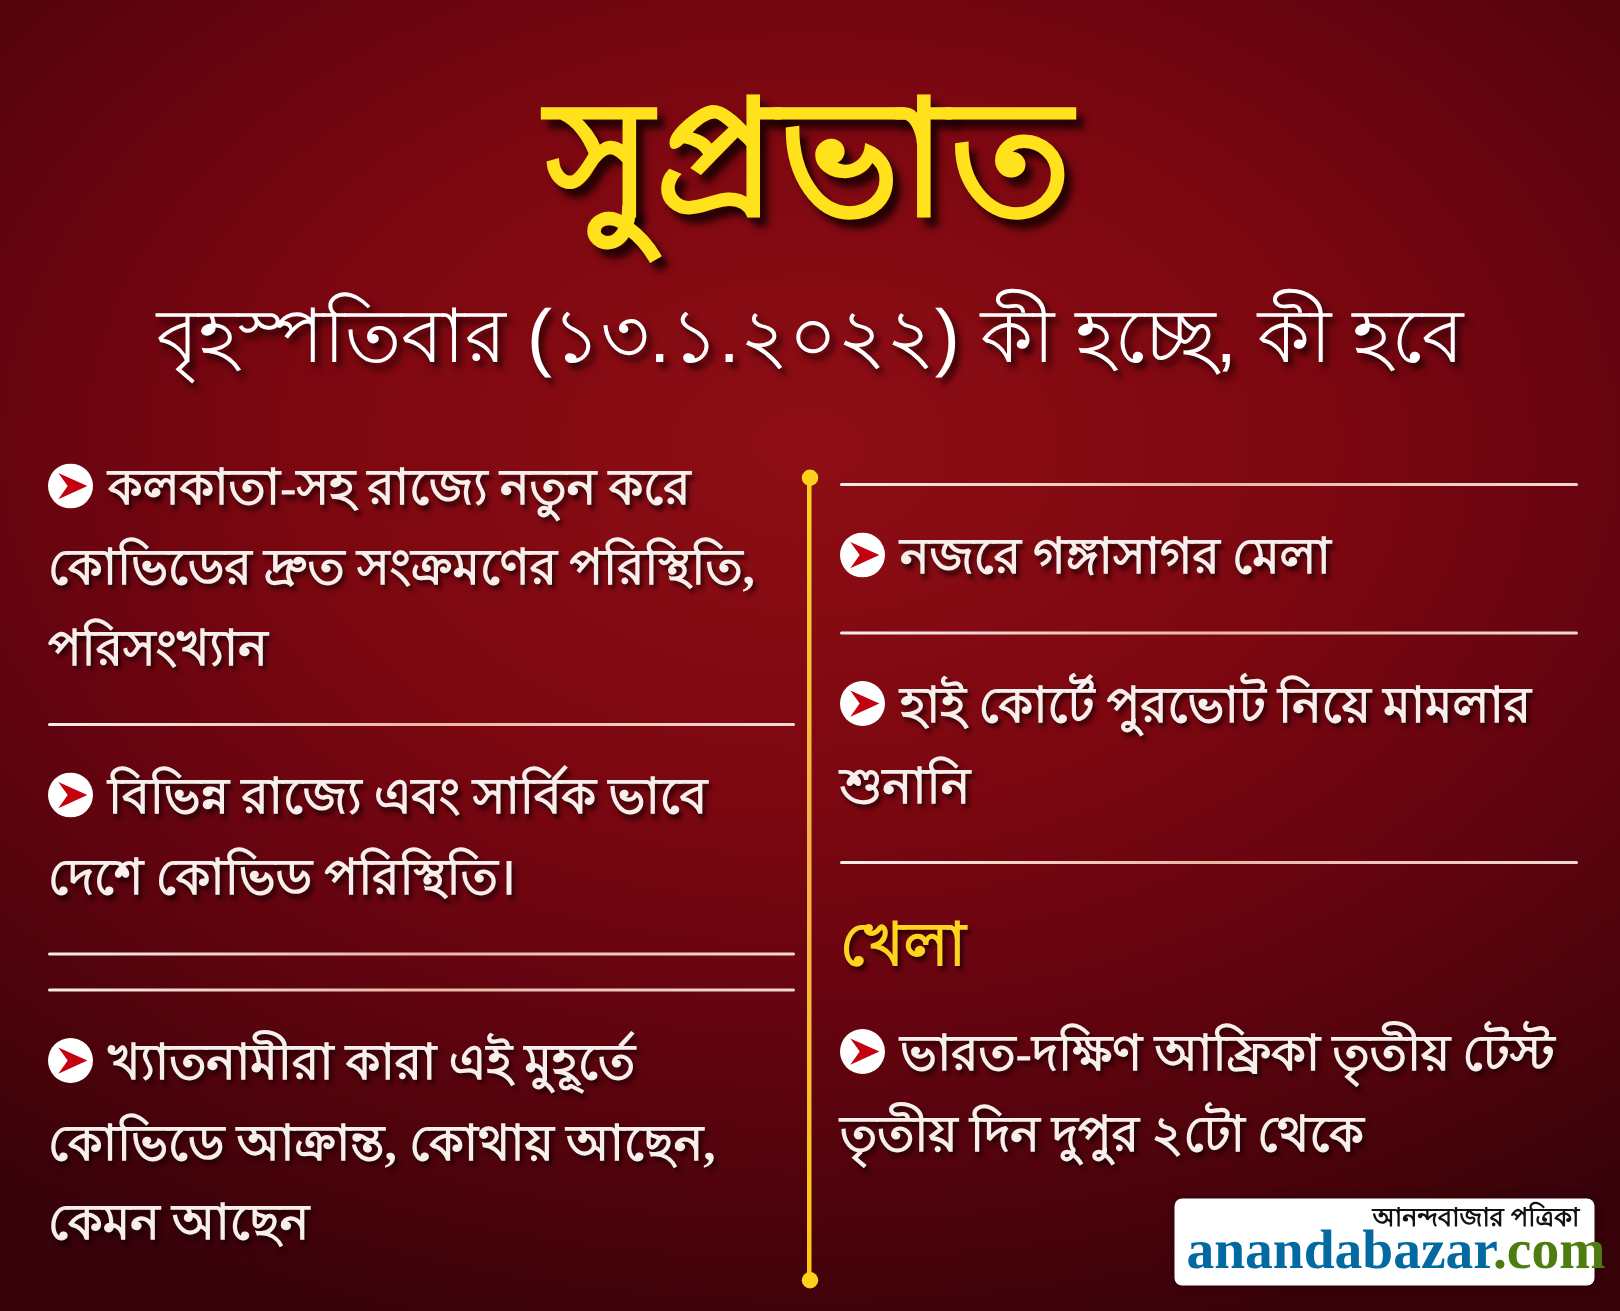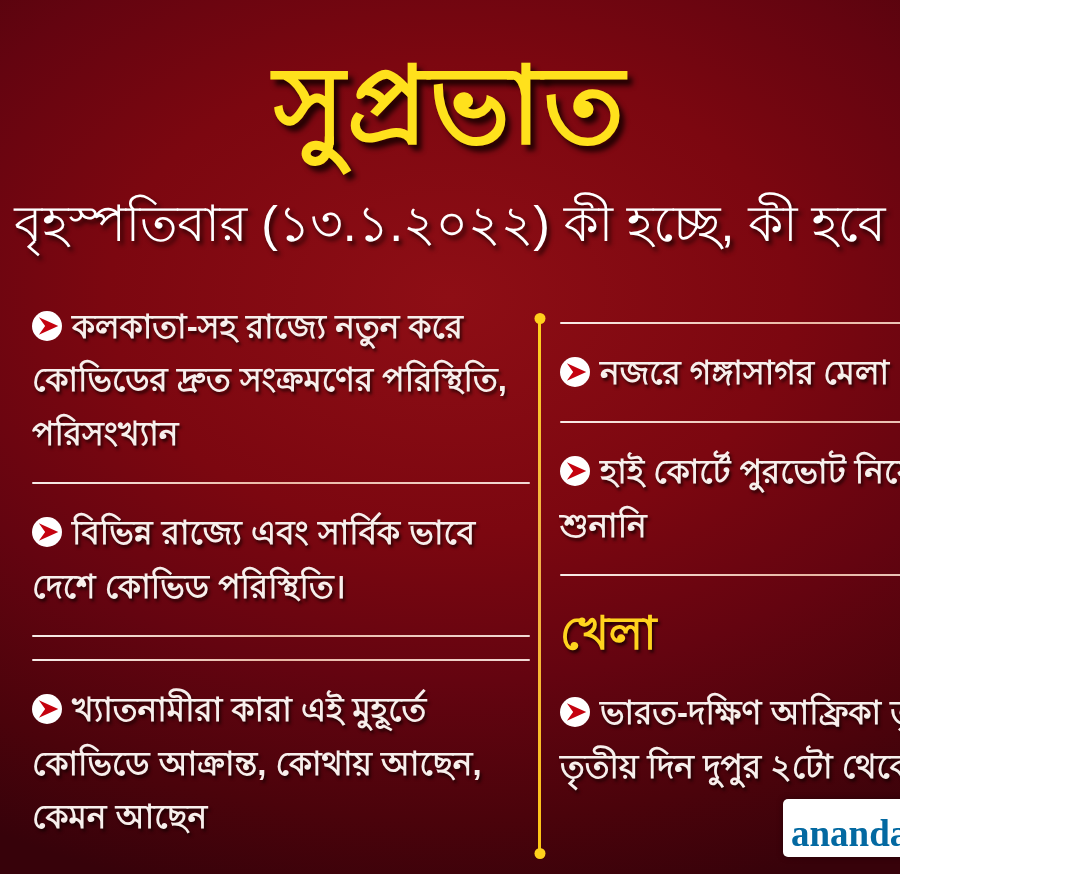--- a/index.html
+++ b/index.html
@@ -1,18 +1,18 @@
 <!DOCTYPE html>
 <html><head>
 <meta charset="utf-8">
 <style>
   html,body{margin:0;padding:0;}
   .canvas{
     position:relative;
-    width:900px;height:874px;
+    width:1080px;height:874px;
     overflow:hidden;
     font-family:"Liberation Sans","DejaVu Sans",sans-serif;
     background:
       radial-gradient(ellipse 900px 620px at 50% 34%,
         #8e0e15 0%, #7c0710 38%, #640410 62%, #4b030b 84%, #37020a 100%);
   }
   
   .title{
     position:absolute;top:22px;left:0;width:100%;
     text-align:center;
@@ -30,20 +30,21 @@
   }
   
   .col{position:absolute;top:300px;}
   .col-left{left:32px;width:498px;}
   .col-right{left:560px;width:492px;}
   .bullet-item{
     color:#f7efec;
     font-size:33px;font-weight:bold;
     line-height:1.62;
     text-shadow:2px 3px 3px rgba(20,0,0,.7);
+    font-family:Liberation Serif, serif;
   }
   .bullet-icon{
     display:inline-block;
     width:30px;height:30px;
     margin-right:10px;
     vertical-align:-3px;
   }
   .sep{
     height:2px;border:0;
     margin:22px 0;
@@ -63,21 +64,21 @@
     position:absolute;left:50%;
     width:11px;height:11px;
     transform:translateX(-50%);
     border-radius:50%;
     background:#ffd11c;
   }
   .v-divider::before{top:-5px;}
   .v-divider::after{bottom:-5px;}
   .sports-heading{
     color:#ffd41e;
-    font-size:46px;font-weight:bold;
+    font-size:40px;font-weight:bold;
     margin:10px 0 12px 0;
     text-shadow:2px 3px 3px rgba(20,0,0,.75);
   }
   
   .logo-box{
     position:absolute;
     left:783px;top:799px;
     width:280px;height:58px;
     background:#ffffff;
     border-radius:5px;

